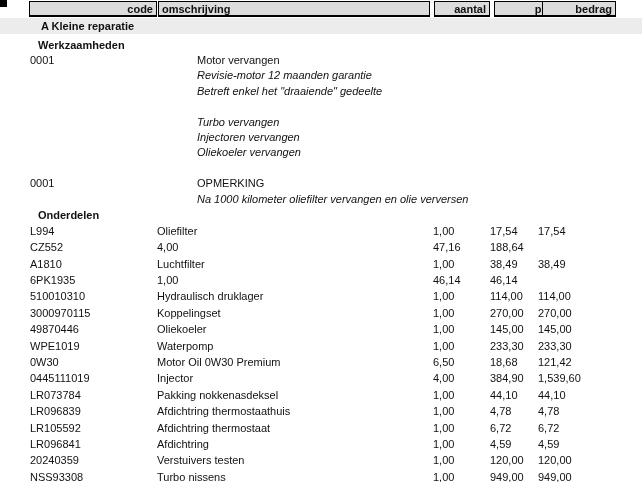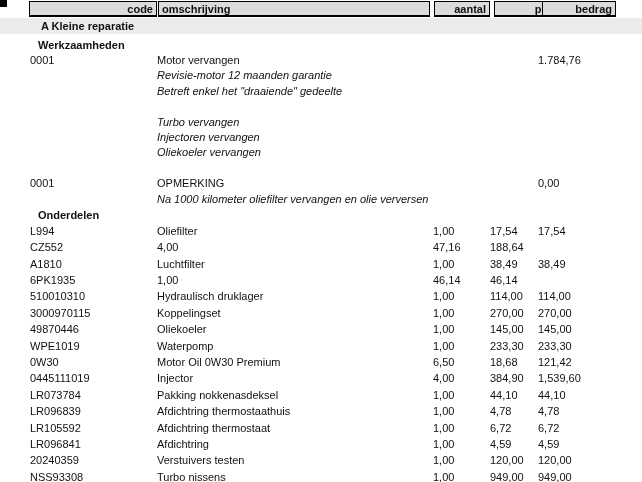--- a/index.html
+++ b/index.html
@@ -26,21 +26,21 @@
     background:var(--band-bg,#ececec);
     font-weight:bold;line-height:16px;padding-left:41px;box-sizing:border-box;
   }
   #groups{position:absolute;top:34px;left:0;width:642px;}
   .group-title{font-weight:bold;margin-left:38px;height:16px;line-height:16px;}
   .group-0 .group-title{margin-top:3px;}
   .row{
     display:grid;grid-template-columns:127px 276px 57px 48px 78px;
     margin-left:30px;height:16.4px;line-height:16.4px;
   }
-  .group-0 .row{height:15.4px;line-height:15.4px;}
+  .group-0 .row{height:15.4px;line-height:15.4px;gap:40px;}
   .cell{white-space:nowrap;overflow:hidden;}
   .cell.aantal,.cell.prijs,.cell.bedrag{}
   .note-row .cell.desc{grid-column:2 / 6;}
   .note{font-style:italic;}
 </style>
 </head>
 <body>
 
 <div class="page" style="--header-bg: #dcdcdc; --band-bg: #ececec; --border: #000000;">
   <div class="corner"></div>

